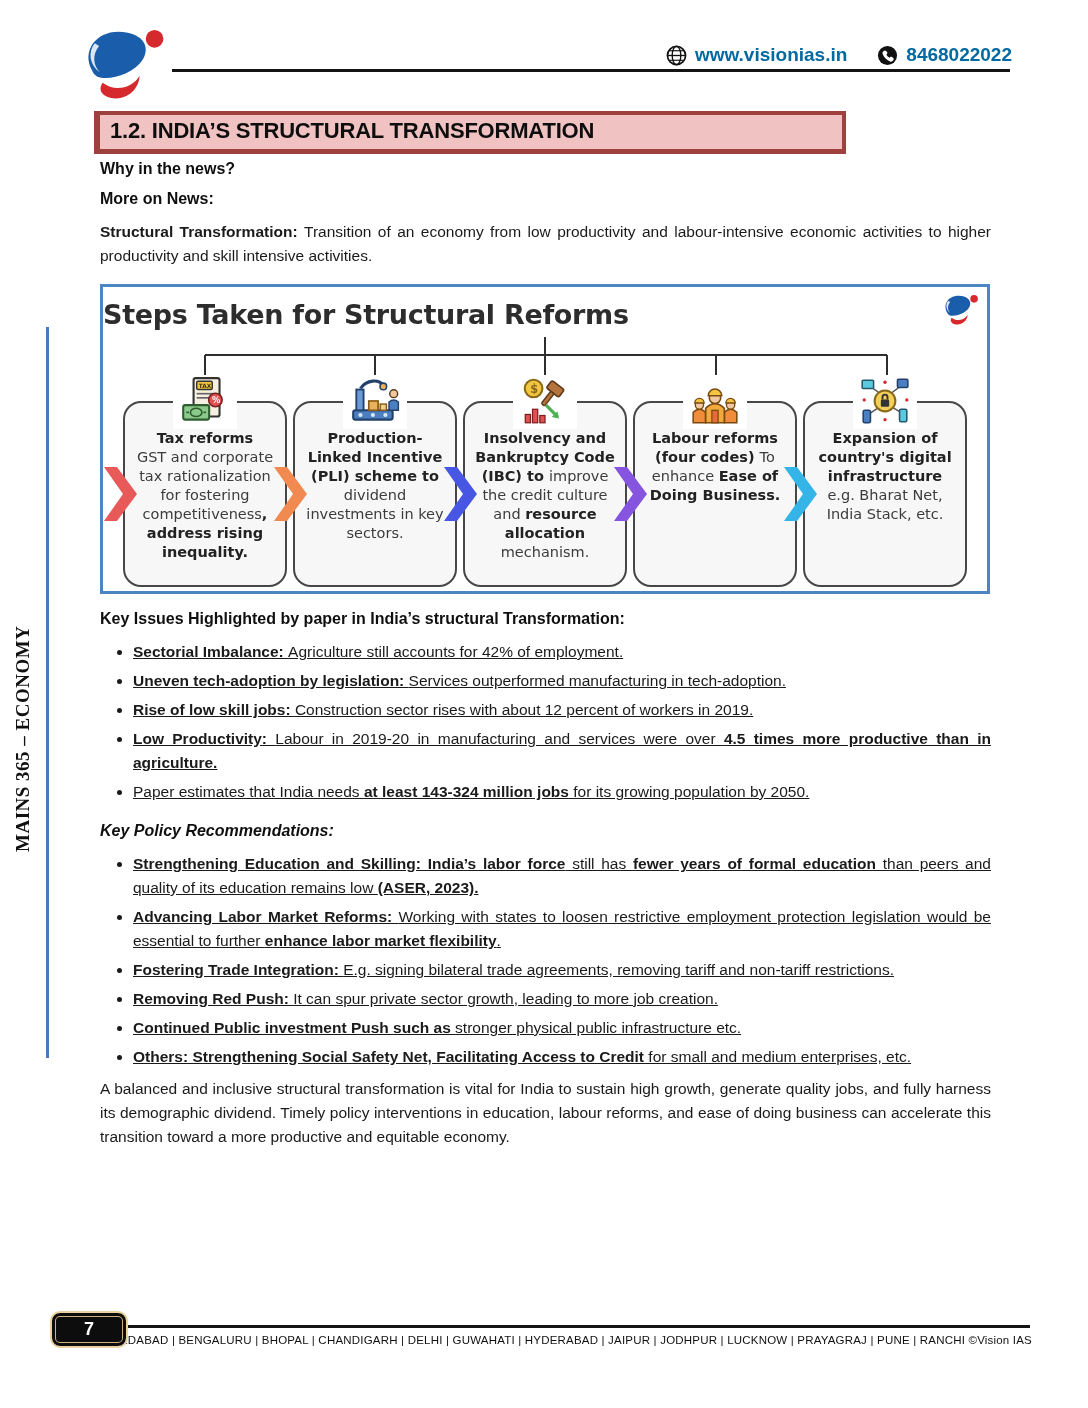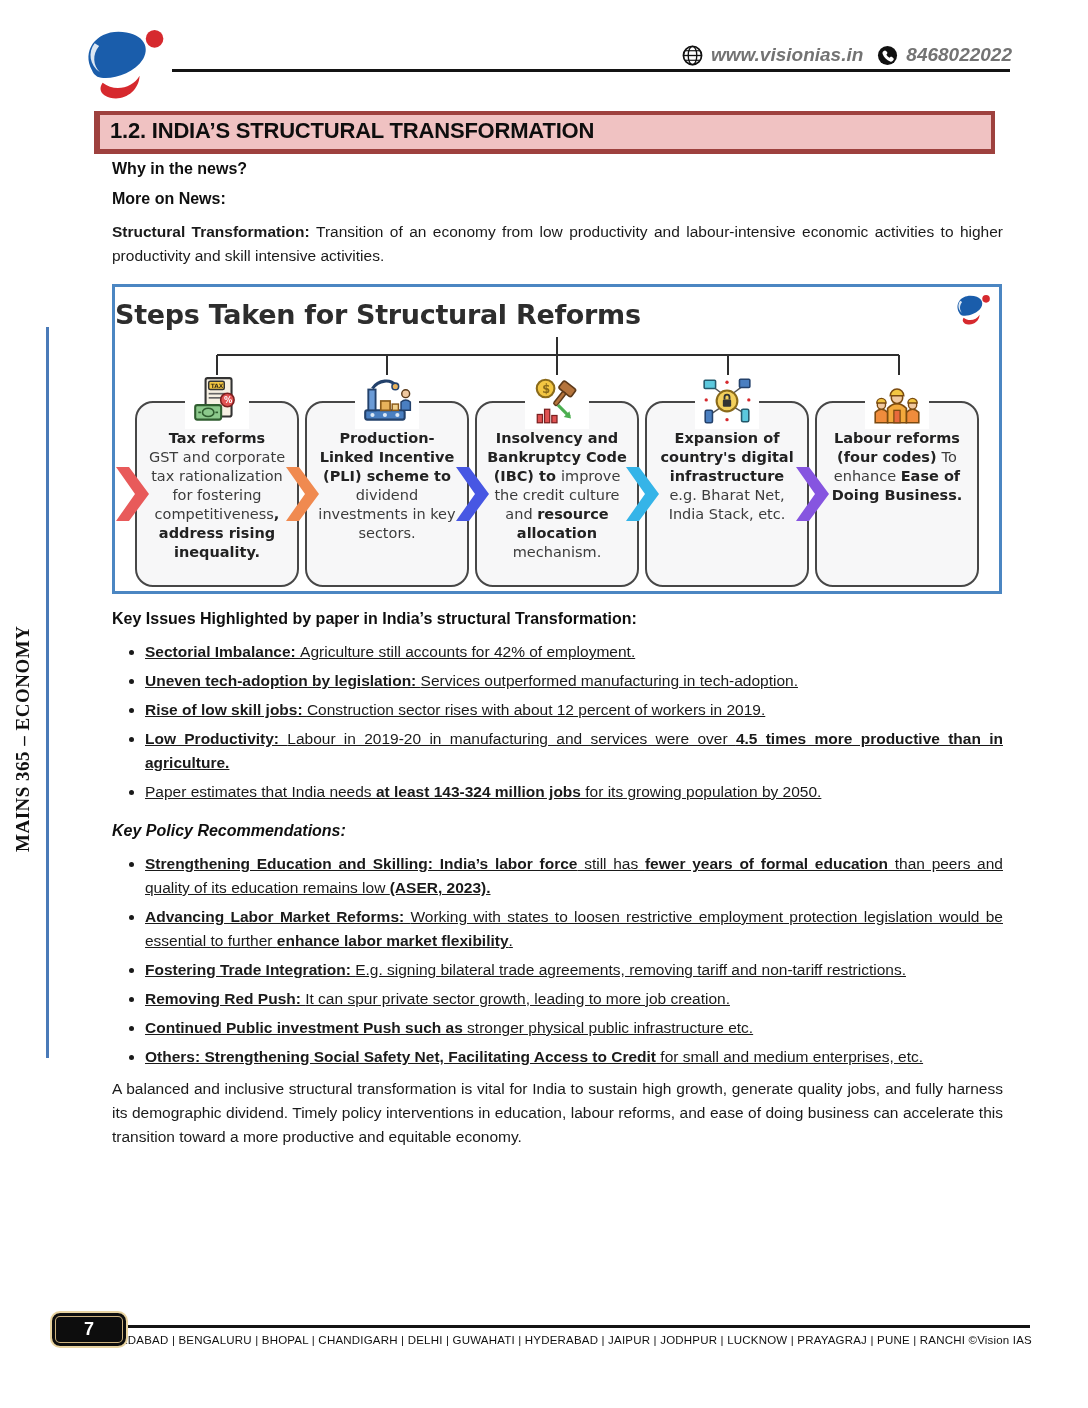--- a/index.html
+++ b/index.html
@@ -12,32 +12,32 @@
     background: #ffffff;
     overflow: hidden;
     font-family: "Liberation Sans", sans-serif;
     color: #151515;
   }
 
   
   .logo { position: absolute; left: 78px; top: 24px; }
   .header-contact {
     position: absolute; top: 44px; right: 76px;
-    display: flex; gap: 14px; align-items: center;
-    font-weight: bold; font-size: 19px; color: #737373; font-style: italic;
+    display: flex; gap: 30px; align-items: center;
+    font-weight: bold; font-size: 19px; color: #0369a1;
   }
   .contact-item { display: flex; align-items: center; gap: 8px; }
   .header-rule {
     position: absolute; left: 172px; top: 69px; width: 838px; height: 3px;
     background: #141414;
   }
 
   
   .banner {
-    position: absolute; left: 94px; top: 111px; width: 901px; height: 43px;
+    position: absolute; left: 94px; top: 111px; width: 752px; height: 43px;
     background: #f0c2c2;
     border: 4px solid #9e413e;
     border-left-width: 6px; border-bottom-width: 5px;
     padding: 3px 10px 0 10px;
     font-size: 22px; font-weight: bold; letter-spacing: -0.2px; color: #0e0e0e;
   }
 
   
   .side-line {
     position: absolute; left: 46px; top: 327px; width: 3px; height: 731px;
@@ -45,21 +45,21 @@
   }
   .side-label {
     position: absolute; left: 12px; top: 612px; height: 240px;
     writing-mode: vertical-rl; transform: rotate(180deg);
     font-family: "Liberation Serif", serif; font-weight: bold;
     font-size: 19px; letter-spacing: 0.5px; color: #111;
     display: flex; align-items: center;
   }
 
   
-  .content { position: absolute; left: 112px; top: 160px; width: 891px; }
+  .content { position: absolute; left: 100px; top: 160px; width: 891px; }
   .h {
     font-size: 16px; font-weight: bold; color: #0f0f0f;
     margin: 0 0 12px 0;
   }
   .h.space-top { margin-top: 18px; font-style: italic; }
   .content p {
     font-size: 15.5px; line-height: 24px; text-align: justify;
     color: #1a1a1a; margin: 0 0 16px 0;
   }
   .content ul { margin: 0 0 8px 0; padding-left: 33px; }
@@ -267,46 +267,20 @@
               <rect x="21" y="39" width="5" height="7" fill="#e05252" stroke="#7a1f1f" stroke-width="1.2"></rect>
               <path d="M27 29 L38 40" stroke="#4caf50" stroke-width="3" fill="none"></path>
               <polygon points="39.5,42 32.5,40.5 38,35" fill="#4caf50"></polygon>
             </svg>
           </span>
           <div class="ig-text"><b>Insolvency and Bankruptcy Code (IBC) to </b><span>improve the credit culture and </span><b>resource allocation</b><span> mechanism.</span></div>
         </div>
 
         <div class="ig-box">
           <svg class="chevron" width="34" height="58" viewBox="0 0 34 58">
-            <path d="M0 2 L13 2 L33 29 L13 56 L0 56 L19 29 Z" fill="#35b4e8"></path>
-          </svg>
-          <span class="ig-icon">
-            <svg width="54" height="54" viewBox="0 0 52 52">
-              <line x1="12" y1="11" x2="24" y2="20" stroke="#555" stroke-width="1.4"></line>
-              <line x1="42" y1="10" x2="30" y2="19" stroke="#555" stroke-width="1.4"></line>
-              <line x1="10" y1="38" x2="22" y2="30" stroke="#555" stroke-width="1.4"></line>
-              <line x1="43" y1="37" x2="31" y2="30" stroke="#555" stroke-width="1.4"></line>
-              <circle cx="26" cy="25" r="10" fill="#f3cf5c" stroke="#8a6a1a" stroke-width="2"></circle>
-              <rect x="22" y="23.5" width="8" height="7" rx="1.2" fill="#333"></rect>
-              <path d="M23.6 23.5 v-2.2 a2.4 2.4 0 0 1 4.8 0 v2.2" fill="none" stroke="#333" stroke-width="1.8"></path>
-              <rect x="4" y="5" width="11" height="8" rx="1" fill="#5bc8dd" stroke="#23586b" stroke-width="1.5"></rect>
-              <rect x="38" y="4" width="10" height="8" rx="1" fill="#4a7fc1" stroke="#23416b" stroke-width="1.5"></rect>
-              <rect x="5" y="34" width="7" height="12" rx="1.5" fill="#4a7fc1" stroke="#23416b" stroke-width="1.5"></rect>
-              <rect x="40" y="33" width="7" height="12" rx="1.5" fill="#5bc8dd" stroke="#23586b" stroke-width="1.5"></rect>
-              <circle cx="26" cy="7" r="1.6" fill="#d6292e"></circle>
-              <circle cx="26" cy="43" r="1.6" fill="#d6292e"></circle>
-              <circle cx="6" cy="24" r="1.6" fill="#d6292e"></circle>
-              <circle cx="47" cy="24" r="1.6" fill="#d6292e"></circle>
-            </svg>
-          </span>
-          <div class="ig-text"><b>Expansion of country's digital infrastructure</b><br><span>e.g. Bharat Net, India Stack, etc.</span></div>
-        </div>
-
-        <div class="ig-box">
-          <svg class="chevron" width="34" height="58" viewBox="0 0 34 58">
             <path d="M0 2 L13 2 L33 29 L13 56 L0 56 L19 29 Z" fill="#8655e0"></path>
           </svg>
           <span class="ig-icon">
             <svg width="54" height="54" viewBox="0 0 52 52">
               <g>
                 <path d="M5 46 L5 36 q6 -6 12 0 l0 10 z" fill="#f08c3c" stroke="#7a4a10" stroke-width="1.5"></path>
                 <circle cx="11" cy="29" r="4" fill="#f0c9a0" stroke="#7a4a10" stroke-width="1.3"></circle>
                 <path d="M6.5 27 a4.5 4.5 0 0 1 9 0 z" fill="#f3c642" stroke="#7a4a10" stroke-width="1.3"></path>
               </g>
               <g>
@@ -318,20 +292,46 @@
                 <path d="M17 46 L17 32 q9 -9 18 0 l0 14 z" fill="#f3a93c" stroke="#7a4a10" stroke-width="1.6"></path>
                 <rect x="23" y="34" width="6" height="12" fill="#e86a3c" stroke="#7a4a10" stroke-width="1.2"></rect>
                 <circle cx="26" cy="22" r="5.5" fill="#f0c9a0" stroke="#7a4a10" stroke-width="1.5"></circle>
                 <path d="M19.5 20 a6.5 6.5 0 0 1 13 0 z" fill="#f3c642" stroke="#7a4a10" stroke-width="1.5"></path>
               </g>
             </svg>
           </span>
           <div class="ig-text"><b>Labour reforms (four codes) </b><span>To enhance </span><b>Ease of Doing Business.</b></div>
         </div>
 
+        <div class="ig-box">
+          <svg class="chevron" width="34" height="58" viewBox="0 0 34 58">
+            <path d="M0 2 L13 2 L33 29 L13 56 L0 56 L19 29 Z" fill="#35b4e8"></path>
+          </svg>
+          <span class="ig-icon">
+            <svg width="54" height="54" viewBox="0 0 52 52">
+              <line x1="12" y1="11" x2="24" y2="20" stroke="#555" stroke-width="1.4"></line>
+              <line x1="42" y1="10" x2="30" y2="19" stroke="#555" stroke-width="1.4"></line>
+              <line x1="10" y1="38" x2="22" y2="30" stroke="#555" stroke-width="1.4"></line>
+              <line x1="43" y1="37" x2="31" y2="30" stroke="#555" stroke-width="1.4"></line>
+              <circle cx="26" cy="25" r="10" fill="#f3cf5c" stroke="#8a6a1a" stroke-width="2"></circle>
+              <rect x="22" y="23.5" width="8" height="7" rx="1.2" fill="#333"></rect>
+              <path d="M23.6 23.5 v-2.2 a2.4 2.4 0 0 1 4.8 0 v2.2" fill="none" stroke="#333" stroke-width="1.8"></path>
+              <rect x="4" y="5" width="11" height="8" rx="1" fill="#5bc8dd" stroke="#23586b" stroke-width="1.5"></rect>
+              <rect x="38" y="4" width="10" height="8" rx="1" fill="#4a7fc1" stroke="#23416b" stroke-width="1.5"></rect>
+              <rect x="5" y="34" width="7" height="12" rx="1.5" fill="#4a7fc1" stroke="#23416b" stroke-width="1.5"></rect>
+              <rect x="40" y="33" width="7" height="12" rx="1.5" fill="#5bc8dd" stroke="#23586b" stroke-width="1.5"></rect>
+              <circle cx="26" cy="7" r="1.6" fill="#d6292e"></circle>
+              <circle cx="26" cy="43" r="1.6" fill="#d6292e"></circle>
+              <circle cx="6" cy="24" r="1.6" fill="#d6292e"></circle>
+              <circle cx="47" cy="24" r="1.6" fill="#d6292e"></circle>
+            </svg>
+          </span>
+          <div class="ig-text"><b>Expansion of country's digital infrastructure</b><br><span>e.g. Bharat Net, India Stack, etc.</span></div>
+        </div>
+
       </div>
     </div>
 
     <div class="h">Key Issues Highlighted by paper in India’s structural Transformation:</div>
     <ul>
       <li><b>Sectorial Imbalance: </b><span>Agriculture still accounts for 42% of employment.</span></li>
       <li><b>Uneven tech-adoption by legislation: </b><span>Services outperformed manufacturing in tech-adoption.</span></li>
       <li><b>Rise of low skill jobs: </b><span>Construction sector rises with about 12 percent of workers in 2019.</span></li>
       <li><b>Low Productivity: </b><span>Labour in 2019-20 in manufacturing and services were over </span><b>4.5 times more productive than in agriculture.</b></li>
       <li><span>Paper estimates that India needs </span><b>at least 143-324 million jobs</b><span> for its growing population by 2050.</span></li>

